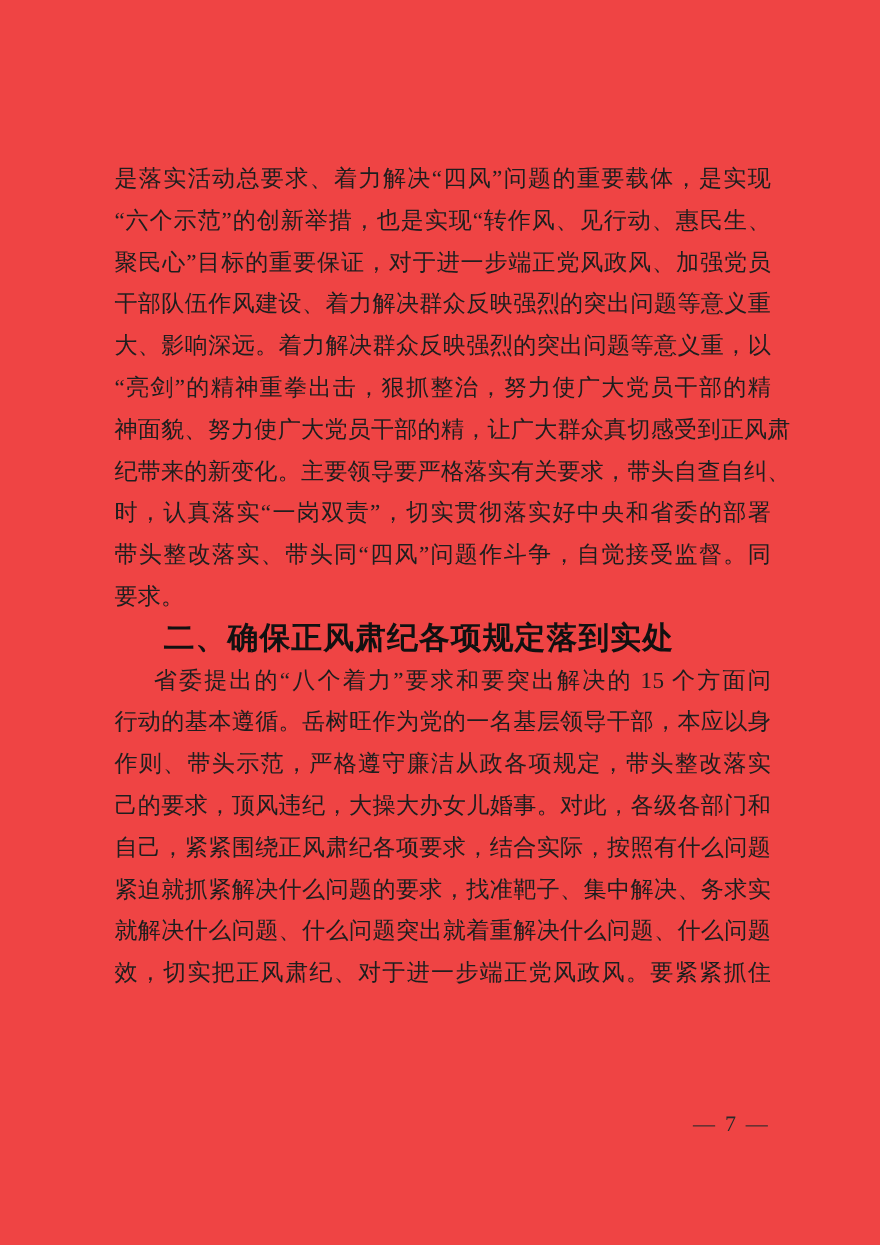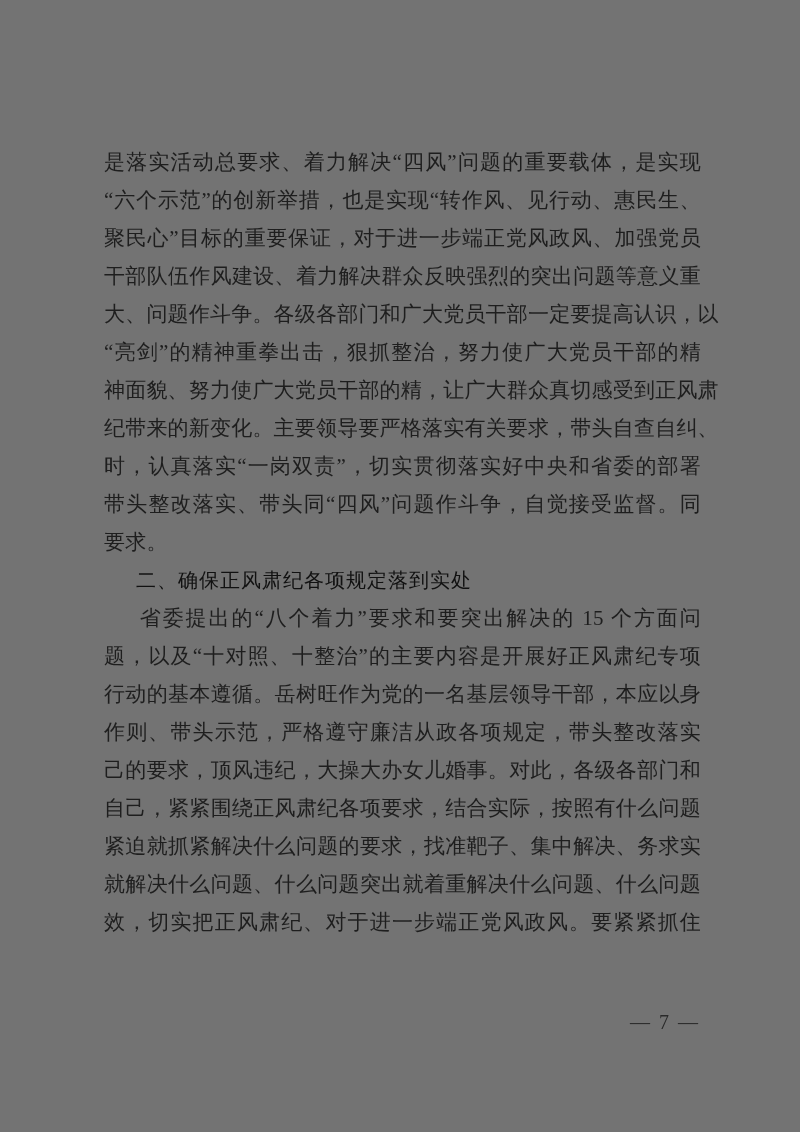--- a/index.html
+++ b/index.html
@@ -1,21 +1,21 @@
 <!DOCTYPE html>
 <html><head>
 <meta charset="utf-8">
 <style>
   * { margin: 0; padding: 0; box-sizing: border-box; }
   html, body { background: #ffffff; }
   .page {
     position: relative;
     width: 800px;
     height: 1132px;
-    background: #737373;
+    background: #ef4444;
     overflow: hidden;
     font-family: "Liberation Serif", serif;
     padding-left: 32px;
   }
   .content {
     position: absolute;
     left: 104px;
     top: 143px;
     width: 597px;
   }
@@ -31,22 +31,22 @@
   }
   .line.short {
     text-align: center;
     text-align-last: left;
   }
   .line.indent {
     text-indent: 1.7em;
   }
   .heading {
     font-family: "Liberation Sans", sans-serif;
-    font-weight: 400;
-    font-size: 20px;
+    font-weight: 700;
+    font-size: 28px;
     line-height: 38px;
     color: #111111;
     text-indent: 1.6em;
     text-align: center;
     text-align-last: left;
     letter-spacing: 1px;
   }
   .page-number {
     position: absolute;
     top: 1008px;
@@ -61,32 +61,31 @@
 </head>
 <body>
 
 <div class="page">
   <div class="content">
 
     <div class="line">是落实活动总要求、着力解决“四风”问题的重要载体，是实现</div>
     <div class="line">“六个示范”的创新举措，也是实现“转作风、见行动、惠民生、</div>
     <div class="line">聚民心”目标的重要保证，对于进一步端正党风政风、加强党员</div>
     <div class="line">干部队伍作风建设、着力解决群众反映强烈的突出问题等意义重</div>
-    <div class="line">大、问题作斗争。各级各部门和广大党员干部一定要提高认识，以</div>
+    <div class="line">大、影响深远。着力解决群众反映强烈的突出问题等意义重，以</div>
     <div class="line">“亮剑”的精神重拳出击，狠抓整治，努力使广大党员干部的精</div>
     <div class="line">神面貌、努力使广大党员干部的精，让广大群众真切感受到正风肃</div>
     <div class="line">纪带来的新变化。主要领导要严格落实有关要求，带头自查自纠、</div>
     <div class="line">时，认真落实“一岗双责”，切实贯彻落实好中央和省委的部署</div>
     <div class="line">带头整改落实、带头同“四风”问题作斗争，自觉接受监督。同</div>
     <div class="line short">要求。</div>
 
     <div class="heading">二、确保正风肃纪各项规定落到实处</div>
 
     <div class="line indent">省委提出的“八个着力”要求和要突出解决的 15 个方面问</div>
-    <div class="line">题，以及“十对照、十整治”的主要内容是开展好正风肃纪专项</div>
     <div class="line">行动的基本遵循。岳树旺作为党的一名基层领导干部，本应以身</div>
     <div class="line">作则、带头示范，严格遵守廉洁从政各项规定，带头整改落实</div>
     <div class="line">己的要求，顶风违纪，大操大办女儿婚事。对此，各级各部门和</div>
     <div class="line">自己，紧紧围绕正风肃纪各项要求，结合实际，按照有什么问题</div>
     <div class="line">紧迫就抓紧解决什么问题的要求，找准靶子、集中解决、务求实</div>
     <div class="line">就解决什么问题、什么问题突出就着重解决什么问题、什么问题</div>
     <div class="line">效，切实把正风肃纪、对于进一步端正党风政风。要紧紧抓住</div>
 
   </div>
 

